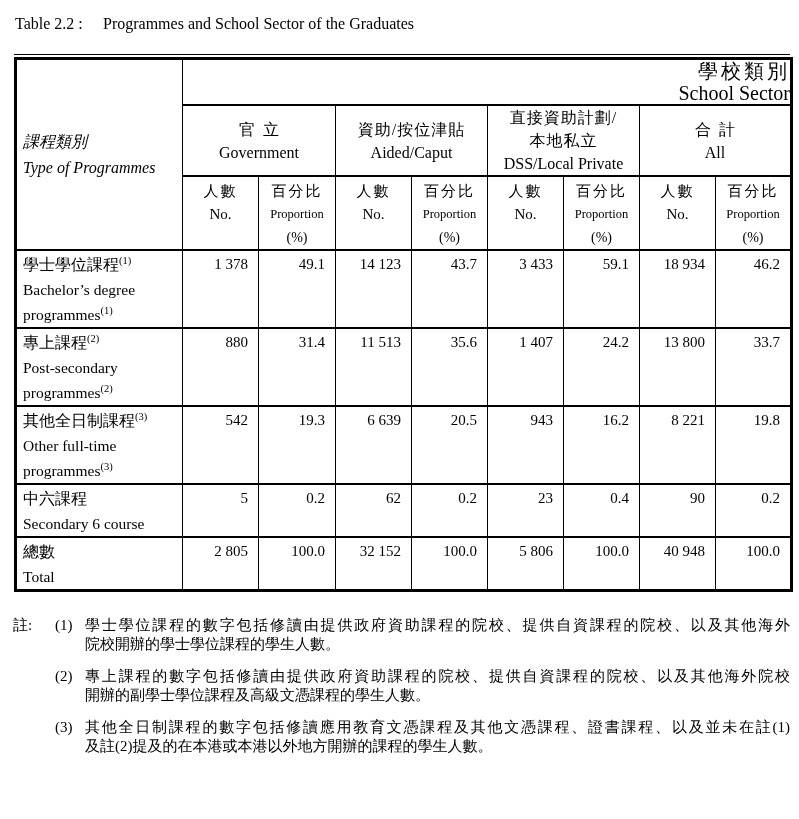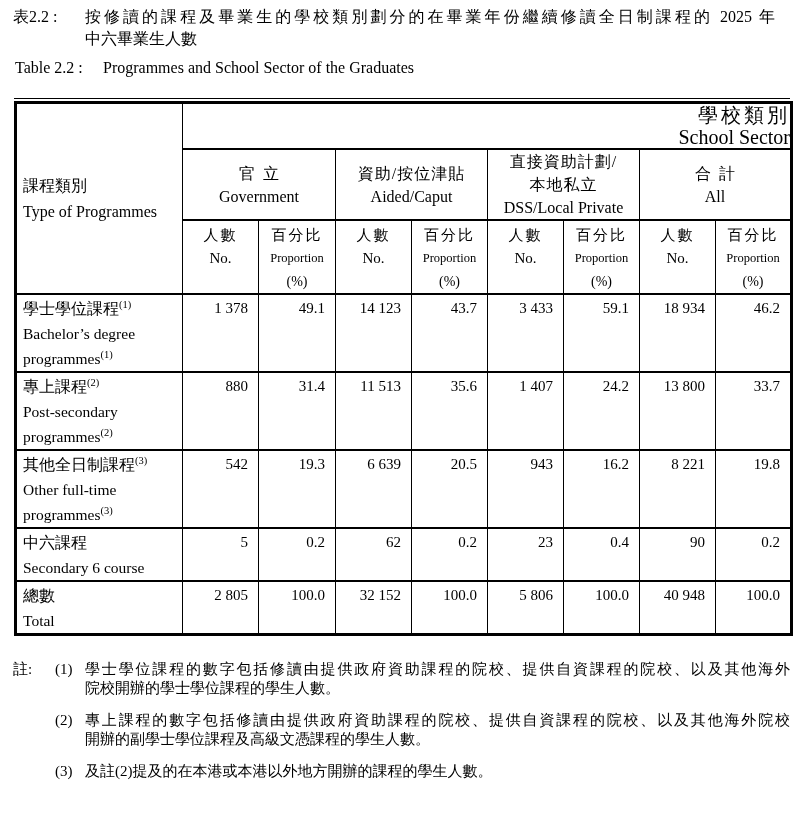--- a/index.html
+++ b/index.html
@@ -27,21 +27,21 @@
     border-top:1.5px solid #000; padding-top:2px;
   }
   table.stat {
     width:776px; border-collapse:collapse; table-layout:fixed;
     border:3px solid #000;
   }
   table.stat td {
     border:1px solid #000; border-top-width:2px; border-bottom-width:2px;
     padding:0; vertical-align:top; overflow:hidden;
   }
-  .corner { vertical-align:middle !important; text-align:left; padding-left:6px !important; font-size:16px; line-height:26px; }
+  .corner { vertical-align:middle !important; text-align:left; padding-left:6px !important; font-size:16px; line-height:26px;font-style:italic; }
   .ghead  { vertical-align:middle !important; text-align:right; height:42px; font-size:20px; line-height:22px;margin-top:12px; }
   .gzh    { letter-spacing:3px; }
   .sector { vertical-align:middle !important; text-align:center; height:67px; font-size:16px; line-height:23px; }
   .szh    { letter-spacing:1px; }
   .sp-wide{ letter-spacing:8px; padding-left:8px; }
   .mh     { height:68px; text-align:center; padding-top:3px !important; font-size:15px; line-height:23px; }
   .mzh    { letter-spacing:2px; }
   .men    { font-size:15px; }
   .pen    { font-size:12.5px; }
   .punit  { font-size:14px; }
@@ -58,27 +58,20 @@
   .note { position:relative; margin-left:85px; width:705px; margin-bottom:13px; line-height:19px; }
   .note .marker { position:absolute; left:-30px; top:0; }
   .nl { }
   .nl.jl { text-align:justify; text-align-last:justify; }
 </style>
 </head>
 <body>
 
 <div class="page">
 
-  <div class="trow trow-zh">
-    <span class="tlabel">表2.2 :</span>
-    <div class="tcontent-zh">
-      <div class="jline">按修讀的課程及畢業生的學校類別劃分的在畢業年份繼續修讀全日制課程的 2025 年</div>
-      <div>中六畢業生人數</div>
-    </div>
-  </div>
   <div class="trow trow-en">
     <span class="tlabel">Table 2.2 :</span>
     <div class="tcontent-en">
       <div>Programmes and School Sector of the Graduates</div>
     </div>
   </div>
 
   <div class="table-wrap">
     <table class="stat">
       <colgroup>
@@ -252,18 +245,19 @@
     </div>
 
     <div class="note">
       <span class="marker">(2)</span>
       <div class="nl jl">專上課程的數字包括修讀由提供政府資助課程的院校、提供自資課程的院校、以及其他海外院校</div>
       <div class="nl">開辦的副學士學位課程及高級文憑課程的學生人數。</div>
     </div>
 
     <div class="note">
       <span class="marker">(3)</span>
+      <div class="nl jl">其他全日制課程的數字包括修讀應用教育文憑課程及其他文憑課程、證書課程、以及並未在註(1)</div>
       <div class="nl">及註(2)提及的在本港或本港以外地方開辦的課程的學生人數。</div>
     </div>
 
   </div>
 
 </div>
 
 </body></html>

